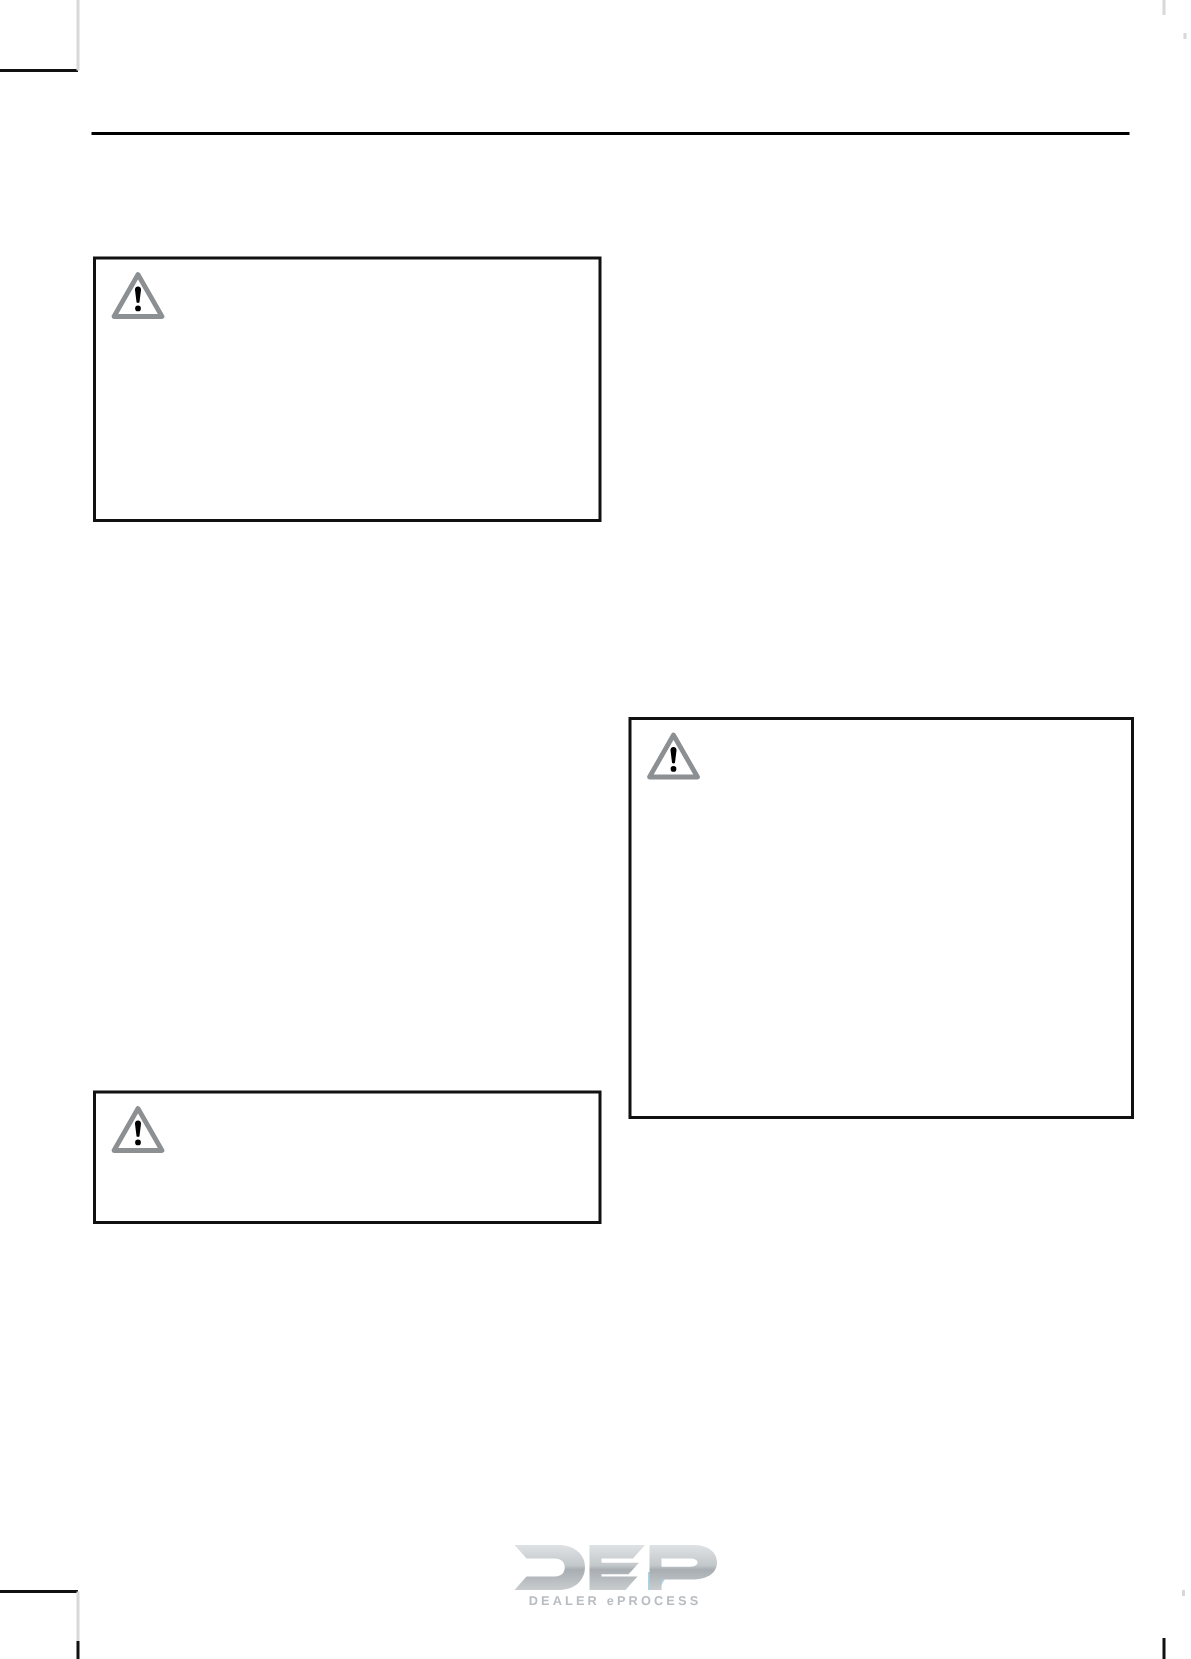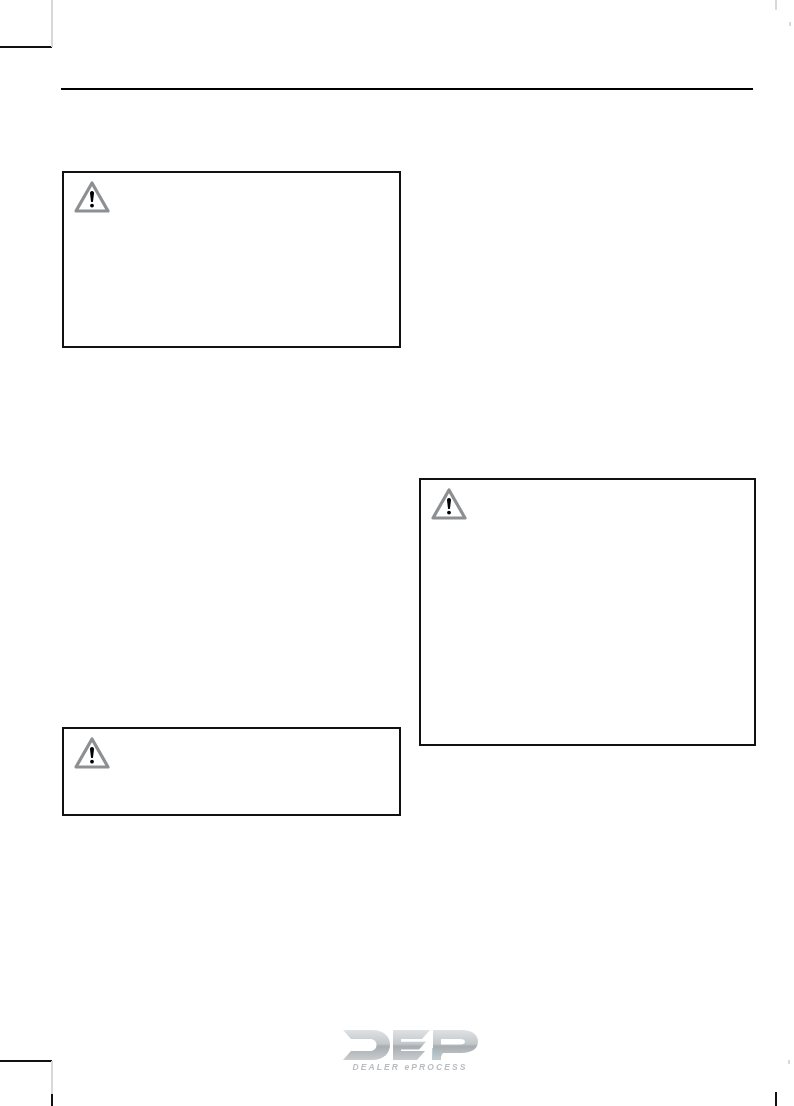--- a/index.html
+++ b/index.html
@@ -80,21 +80,20 @@
 
   
   .logo {
     position: absolute;
     left: 340px;
     top: 1028px;
     width: 140px;
     height: 52px;
     text-align: center;
     user-select: none;
-    font-style: italic;
   }
   .logo-mark {
     display: block;
     width: 140px;
     height: 34px;
   }
   .logo-tagline {
     display: block;
     margin-top: 1px;
     font-size: 8.5px;

